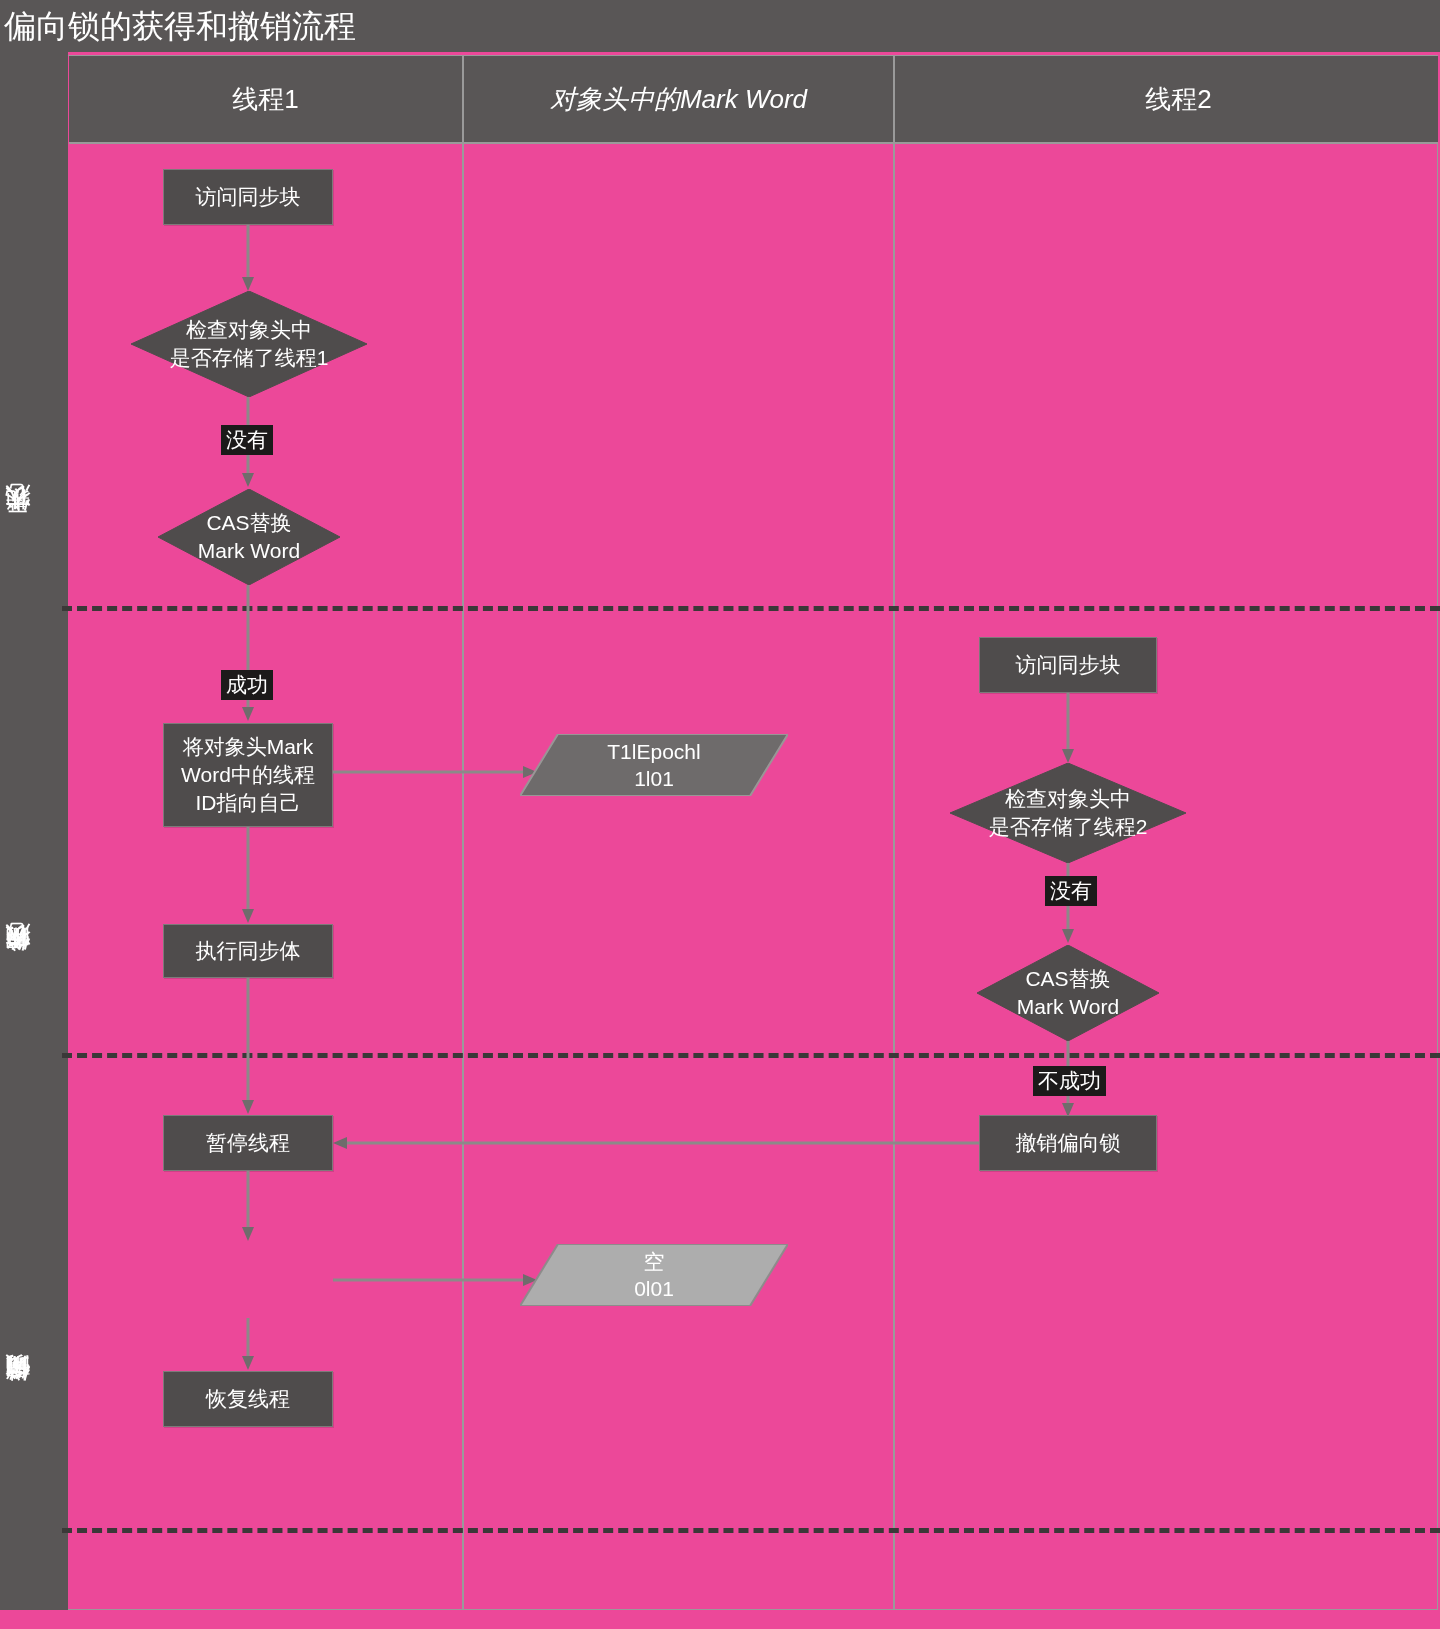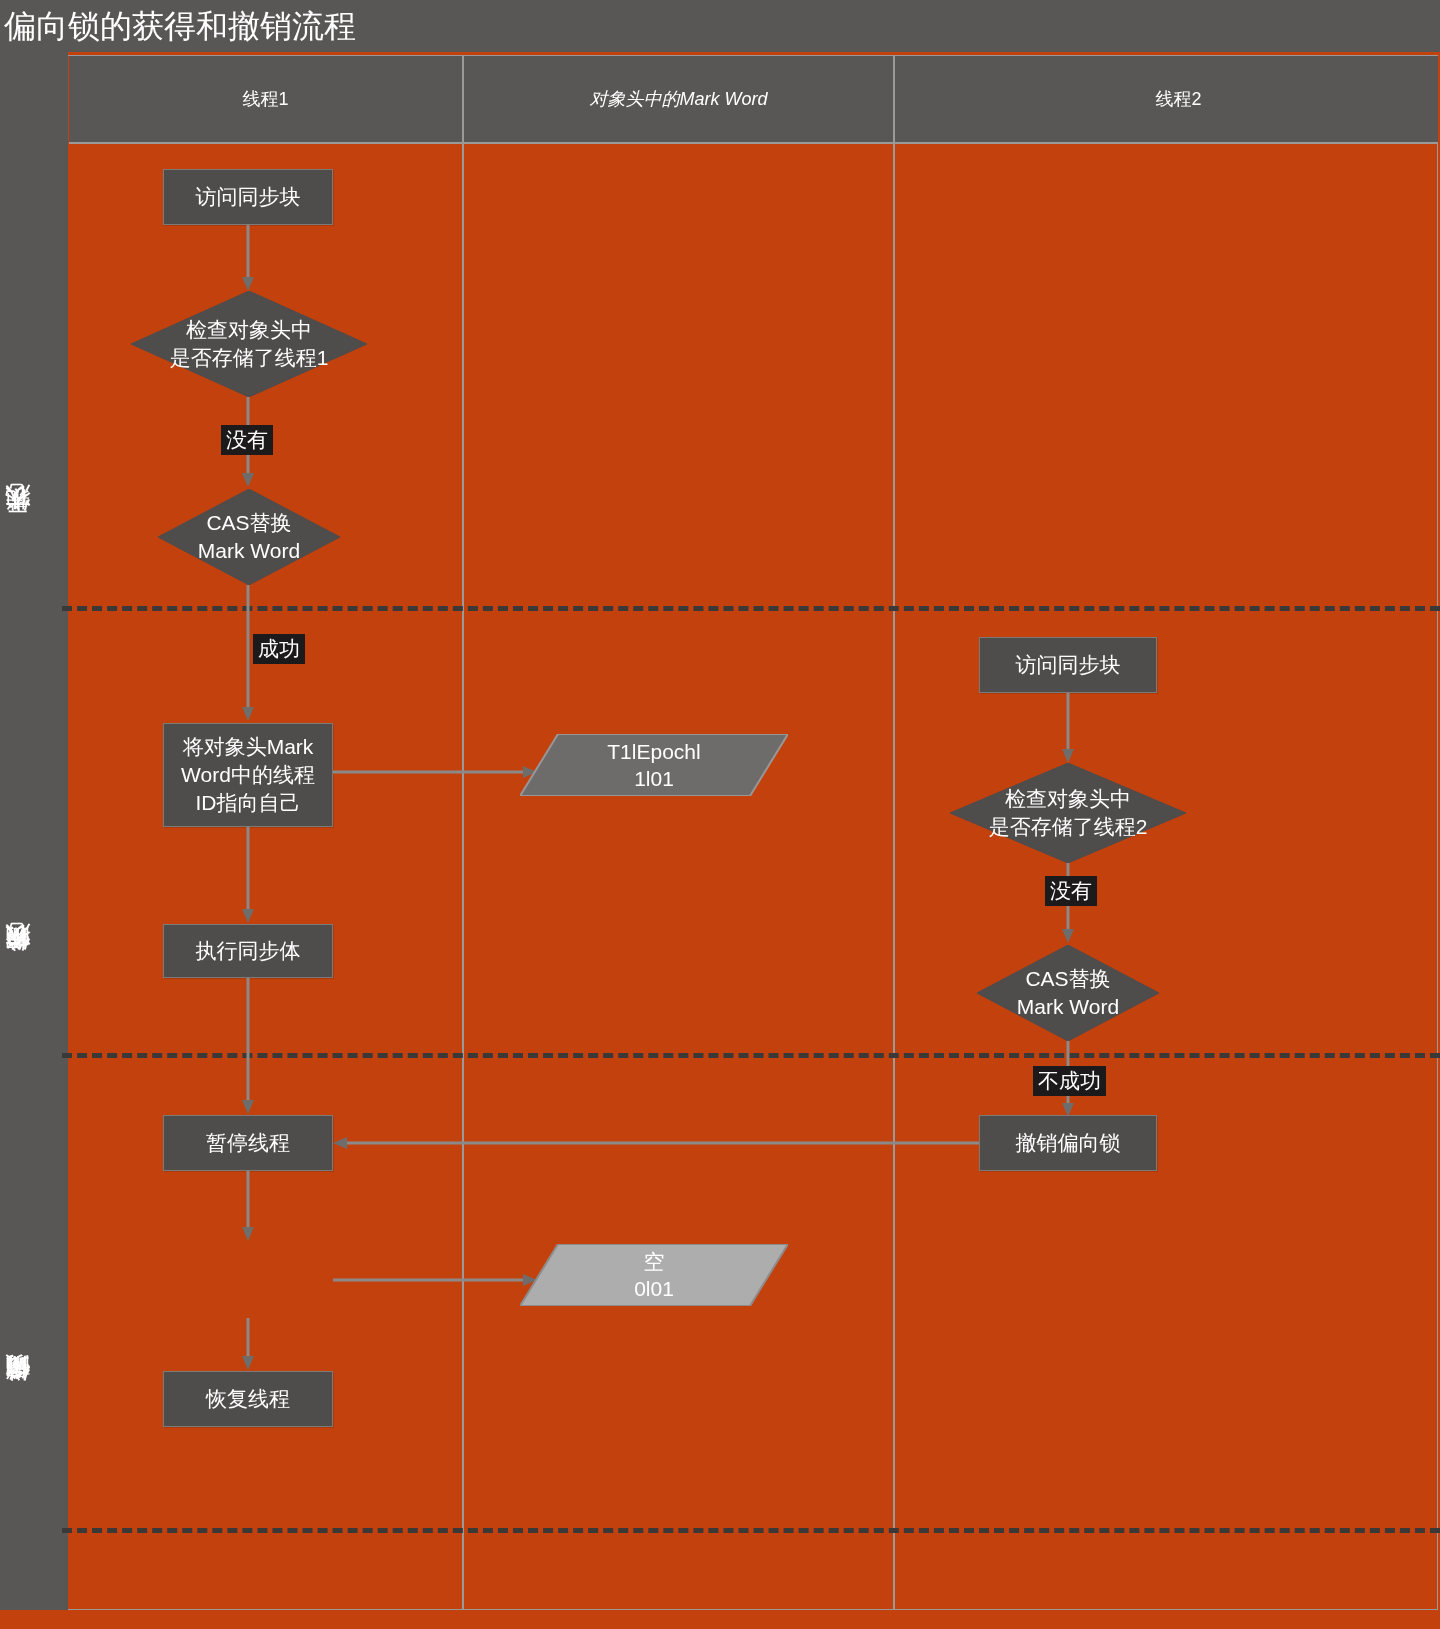--- a/index.html
+++ b/index.html
@@ -5,21 +5,21 @@
   * { box-sizing: border-box; }
   html, body {
     margin: 0; padding: 0;
     background: #ffffff;
     font-family: "Liberation Sans", "DejaVu Sans", sans-serif;
   }
   #page {
     position: relative;
     width: 1440px;
     height: 1629px;
-    background: #c2410c;
+    background: #ec4899;
     overflow: hidden;
   }
 
   
   .title-bar {
     position: absolute;
     left: 0; top: 0;
     width: 1440px; height: 52px;
     background: #595656;
     color: #ffffff;
@@ -61,21 +61,21 @@
   .header-band {
     position: absolute;
     left: 69px; top: 56px;
     width: 1369px; height: 87px;
     background: #595656;
   }
   .header-cell {
     position: absolute;
     top: 56px; height: 87px;
     color: #ffffff;
-    font-size: 18px;
+    font-size: 26px;
     line-height: 87px;
     text-align: center;
     white-space: nowrap;
   }
   .col-divider {
     position: absolute;
     top: 56px;
     width: 2px;
     height: 1554px;
     background: #9a9a9a;
@@ -214,21 +214,21 @@
       <polygon points="91,0 182,48 91,96 0,48" fill="#4f4c4c" stroke="#4f4c4c" stroke-width="1"></polygon>
     </svg>
     <div class="diamond-label">CAS替换
 Mark Word</div>
   </div>
 
   <svg class="conn" style="left:240px;top:585px;width:20px;height:138px;">
     <line x1="8" y1="0" x2="8" y2="126"></line>
     <polygon points="8,136 2,122 14,122"></polygon>
   </svg>
-  <div class="edge-label" style="left:221px;top:634px;margin-left:32px;">成功</div>
+  <div class="edge-label" style="left:221px;top:670px;">成功</div>
 
   <div class="node" style="left:163px;top:723px;width:170px;height:104px;">
     <span style="white-space:pre-line;text-align:center;">将对象头Mark
 Word中的线程
 ID指向自己</span>
   </div>
 
   <svg class="conn" style="left:333px;top:762px;width:210px;height:20px;">
     <line x1="0" y1="10" x2="192" y2="10"></line>
     <polygon points="204,10 190,4 190,16"></polygon>

